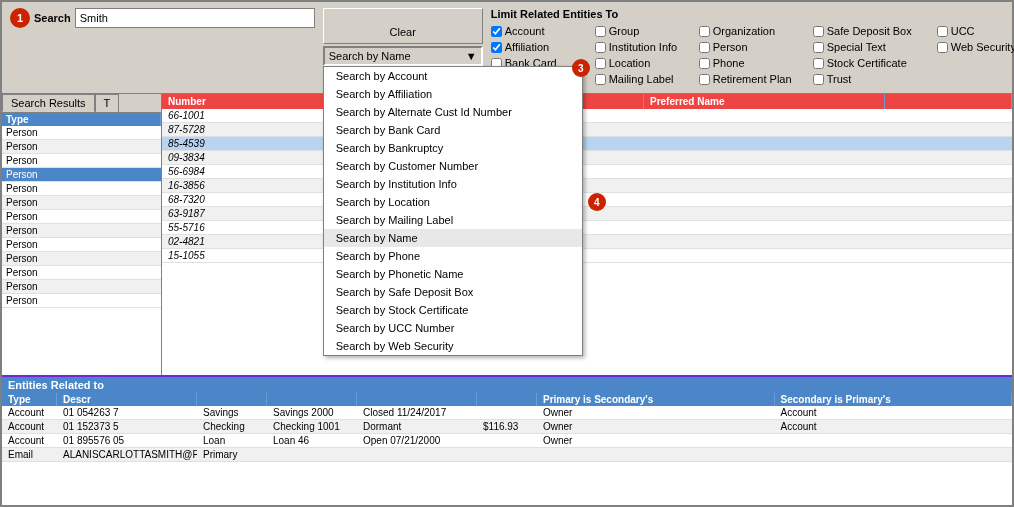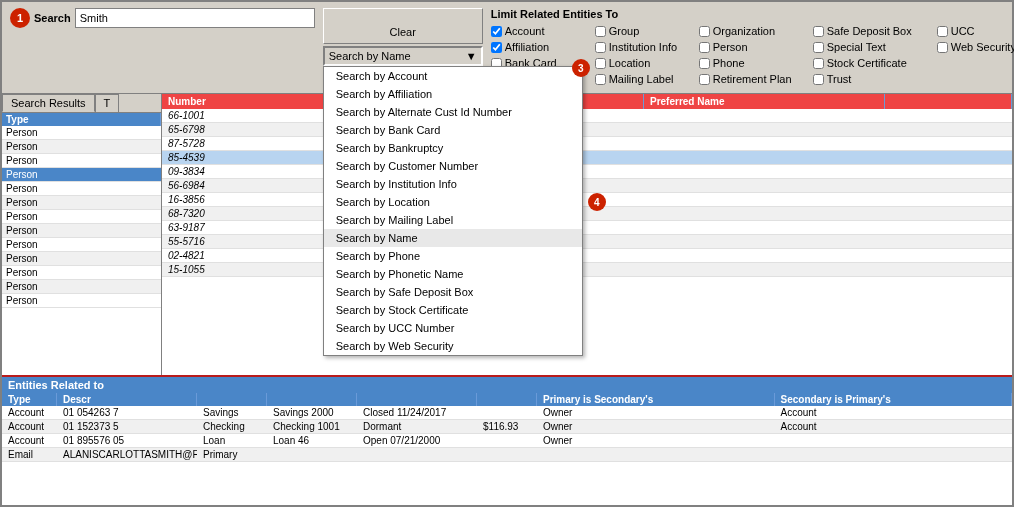--- a/index.html
+++ b/index.html
@@ -52,21 +52,21 @@
     .th.wide { flex: 2; }
     
     .table-body { flex: 1; overflow-y: auto; }
     .tr { display: flex; border-bottom: 1px solid #e0e0e0; }
     .tr:nth-child(even) { background: #f0f0f0; }
     .tr.selected { background: #b8d4f0; }
     .td { padding: 1px 6px; font-size: 10px; flex: 1; overflow: hidden; white-space: nowrap; }
     .td.wide { flex: 2; font-style: italic; }
     
     
-    .bottom-section { height: 130px; border-top: 2px solid #b91c1c; display: flex; flex-direction: column; }
+    .bottom-section { height: 130px; border-top: 2px solid #6d28d9; display: flex; flex-direction: column; }
     .entities-header { background: #4a86c8; color: white; padding: 2px 6px; font-weight: bold; font-size: 11px; }
     .entities-table-header { display: flex; background: #4a86c8; }
     .eth { color: white; padding: 1px 6px; font-size: 10px; font-weight: bold; border-right: 1px solid #6a9ad8; }
     .entities-body { flex: 1; overflow-y: auto; background: white; }
     .etr { display: flex; border-bottom: 1px solid #e0e0e0; }
     .etr:nth-child(even) { background: #f0f0f0; }
     .etd { padding: 1px 6px; font-size: 10px; overflow: hidden; white-space: nowrap; }
     
     
     .badge-3 { position: absolute; top: -8px; right: -8px; width: 18px; height: 18px; border-radius: 50%; background: #cc2200; color: white; font-weight: bold; font-size: 10px; display: flex; align-items: center; justify-content: center; z-index: 200; }
@@ -266,26 +266,20 @@
           <div class="th"></div>
         </div>
         <div class="table-body">
           <div class="tr">
               <div class="td wide">66-1001</div>
               <div class="td wide">Born: 10/17/1971</div>
               <div class="td wide"></div>
               <div class="td"></div>
             </div>
           <div class="tr">
-              <div class="td wide">65-6798</div>
-              <div class="td wide">Born: 07/31/1970</div>
-              <div class="td wide"></div>
-              <div class="td"></div>
-            </div>
-          <div class="tr">
               <div class="td wide">87-5728</div>
               <div class="td wide">Born: 12/18/1976</div>
               <div class="td wide"></div>
               <div class="td"></div>
             </div>
           <div class="tr selected">
               <div class="td wide">85-4539</div>
               <div class="td wide">Born: 03/22/1948</div>
               <div class="td wide"></div>
               <div class="td"></div>

